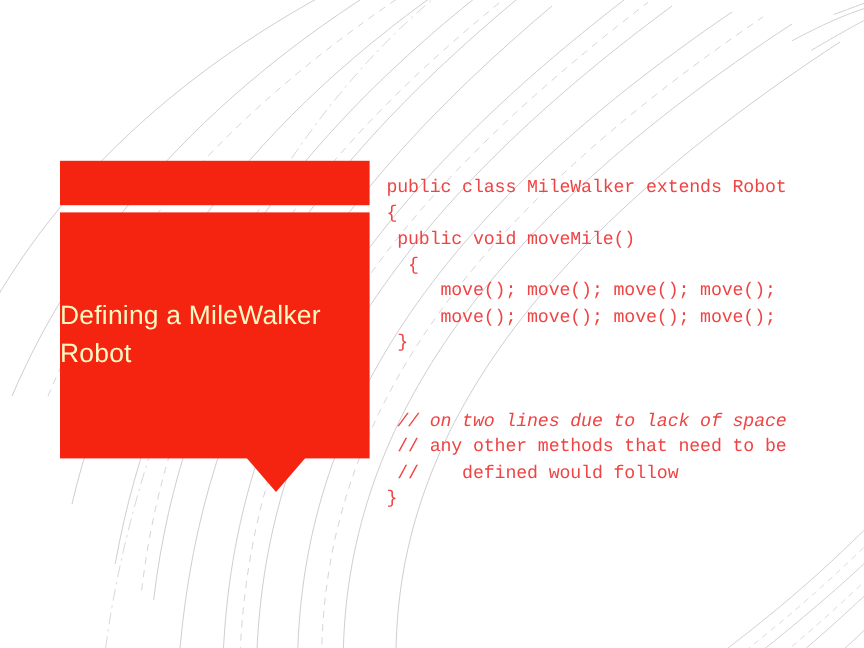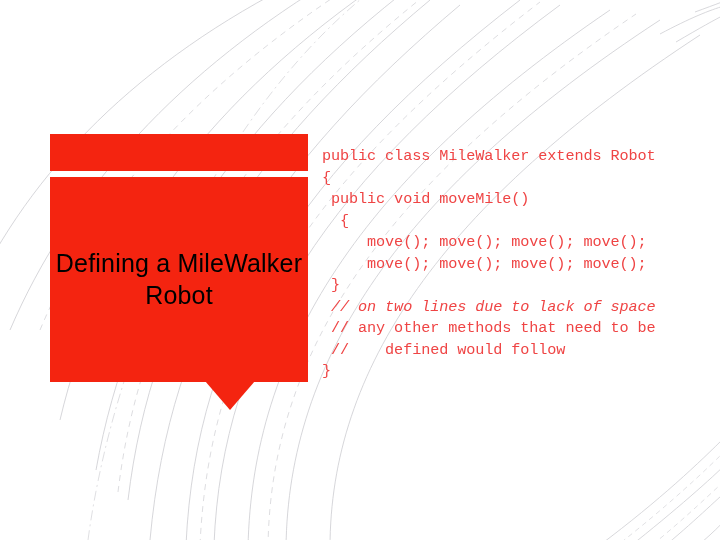--- a/index.html
+++ b/index.html
@@ -64,26 +64,25 @@
     position: absolute;
     left: 155px;
     top: 247px;
     width: 0;
     height: 0;
     border-left: 25px solid transparent;
     border-right: 25px solid transparent;
     border-top: 29px solid #F42410;
   }
   .callout-title {
-    color: #000000;
+    color: #fef9c3;
     font-family: "Liberation Sans", sans-serif;
     font-weight: 300;
-    font-size: 25px;
+    font-size: 22px;
     line-height: 32px;
-    text-align: center;
     letter-spacing: 0.2px;
     width: 100%;
     padding-bottom: 2px;
   }
 
   
   #code-block {
     position: absolute;
     left: 322px;
     top: 146px;
@@ -94,20 +93,21 @@
     line-height: 21.5px;
     white-space: pre;
     letter-spacing: -0.1px;
   }
   .code-line {
     white-space: pre;
     display: block;
   }
   .code-line.italic {
     font-style: italic;
+    margin-top: 44px;
   }
 </style>
 </head>
 <body>
 
 <div id="slide">
 
   <svg id="bg-decor" viewBox="0 0 720 540" width="720" height="540" xmlns="http://www.w3.org/2000/svg">
     <g fill="none" stroke="#c9c9ce" stroke-width="0.8" opacity="0.95">
       <path d="M -30 300 C 30 170 140 60 300 -20"></path>

